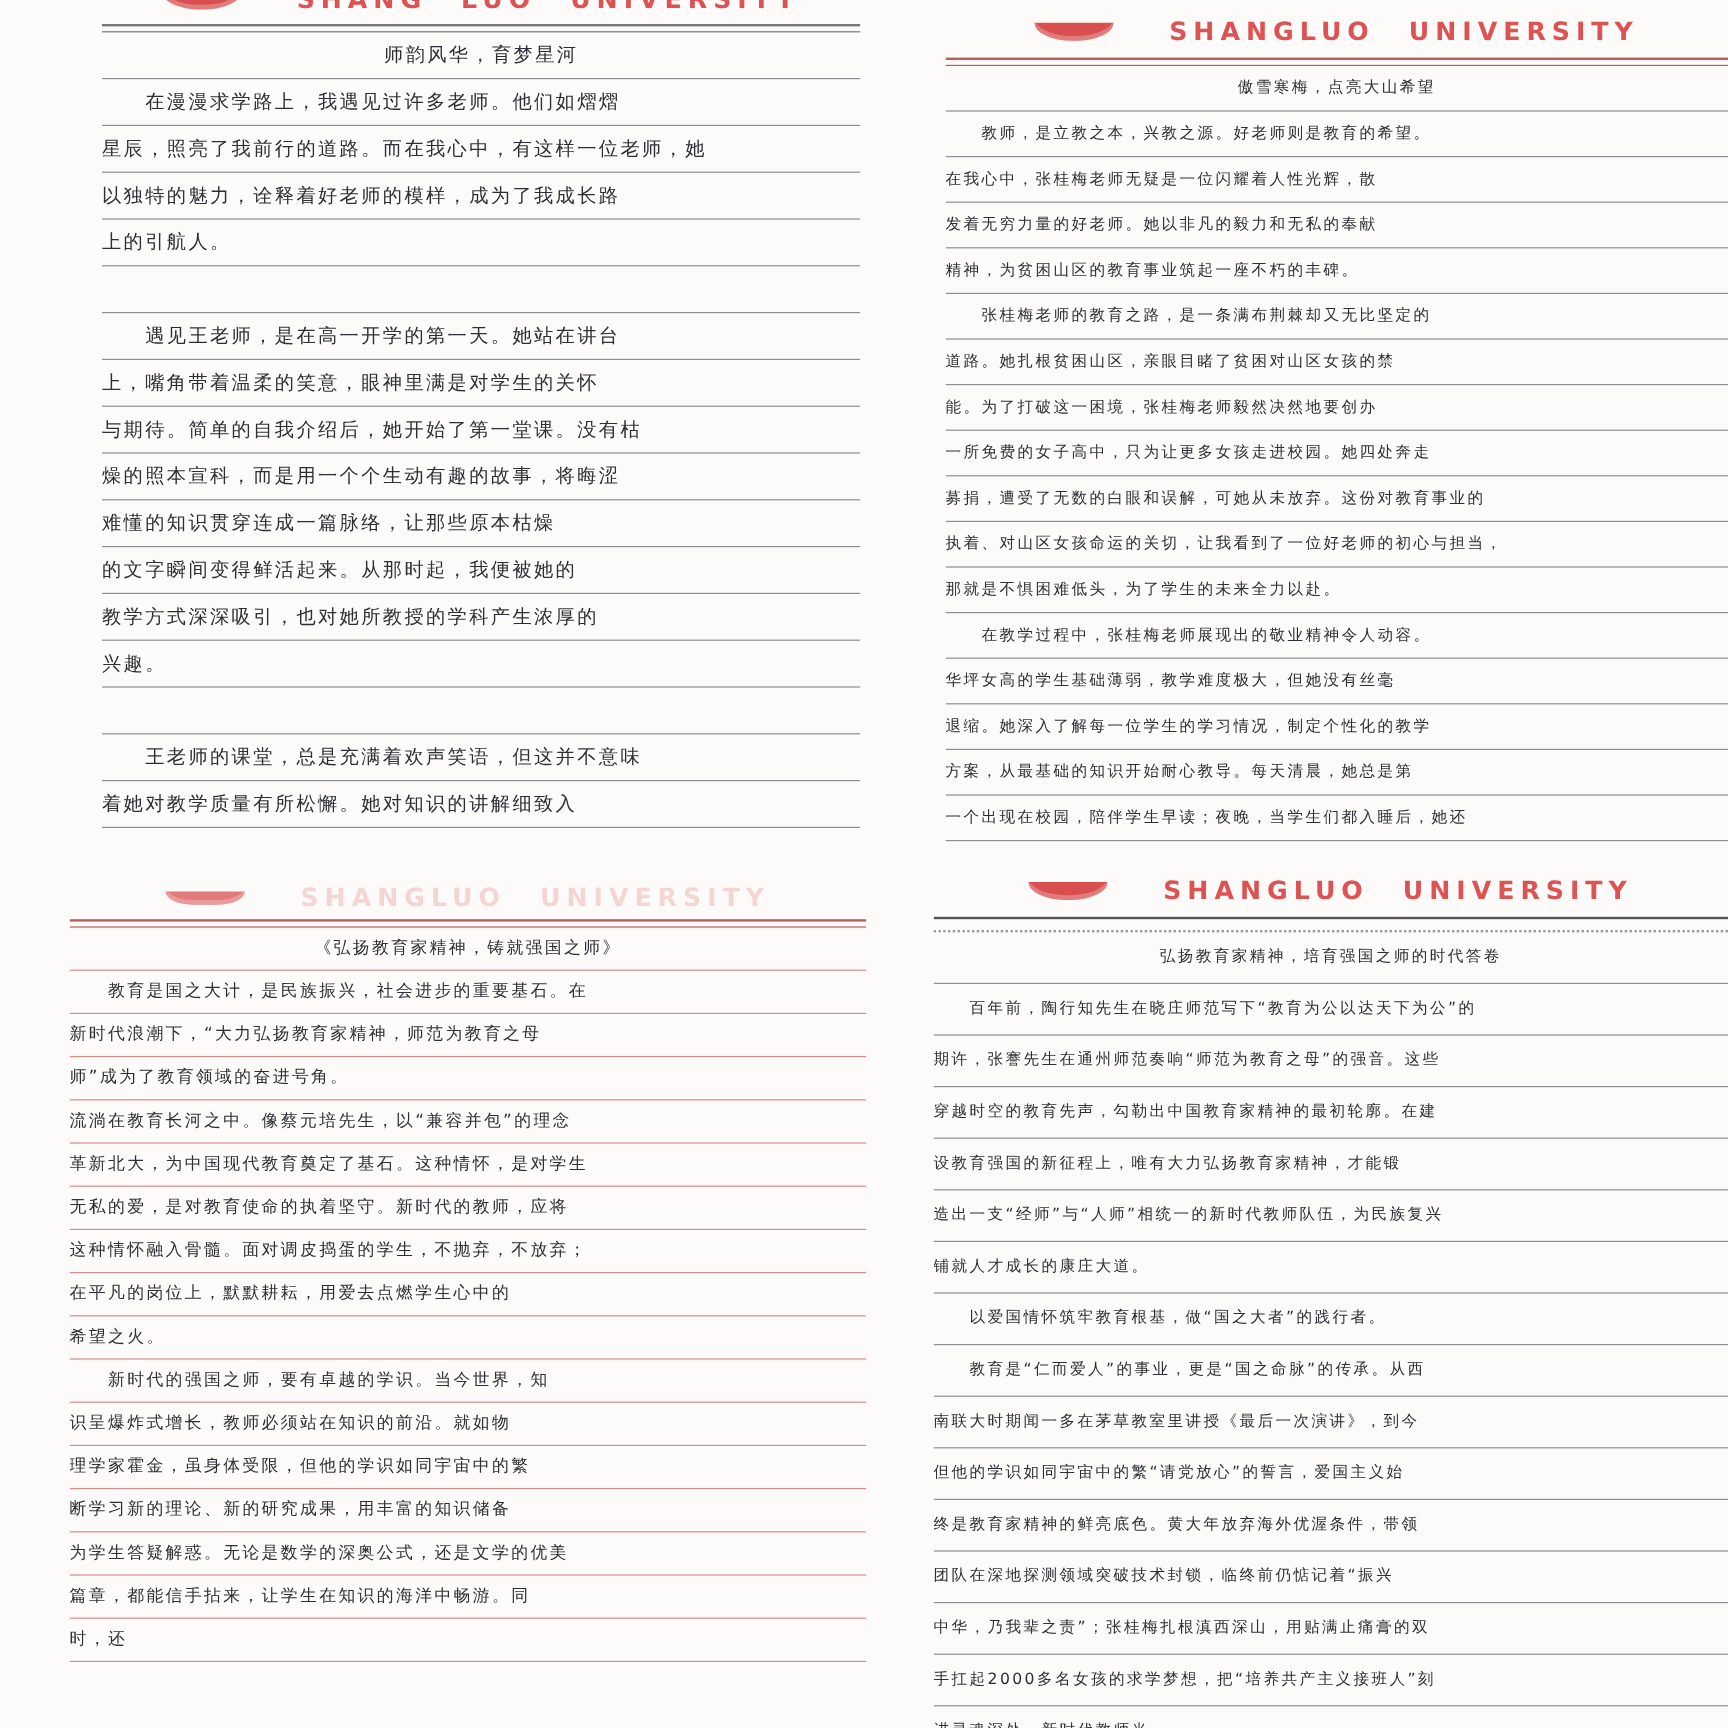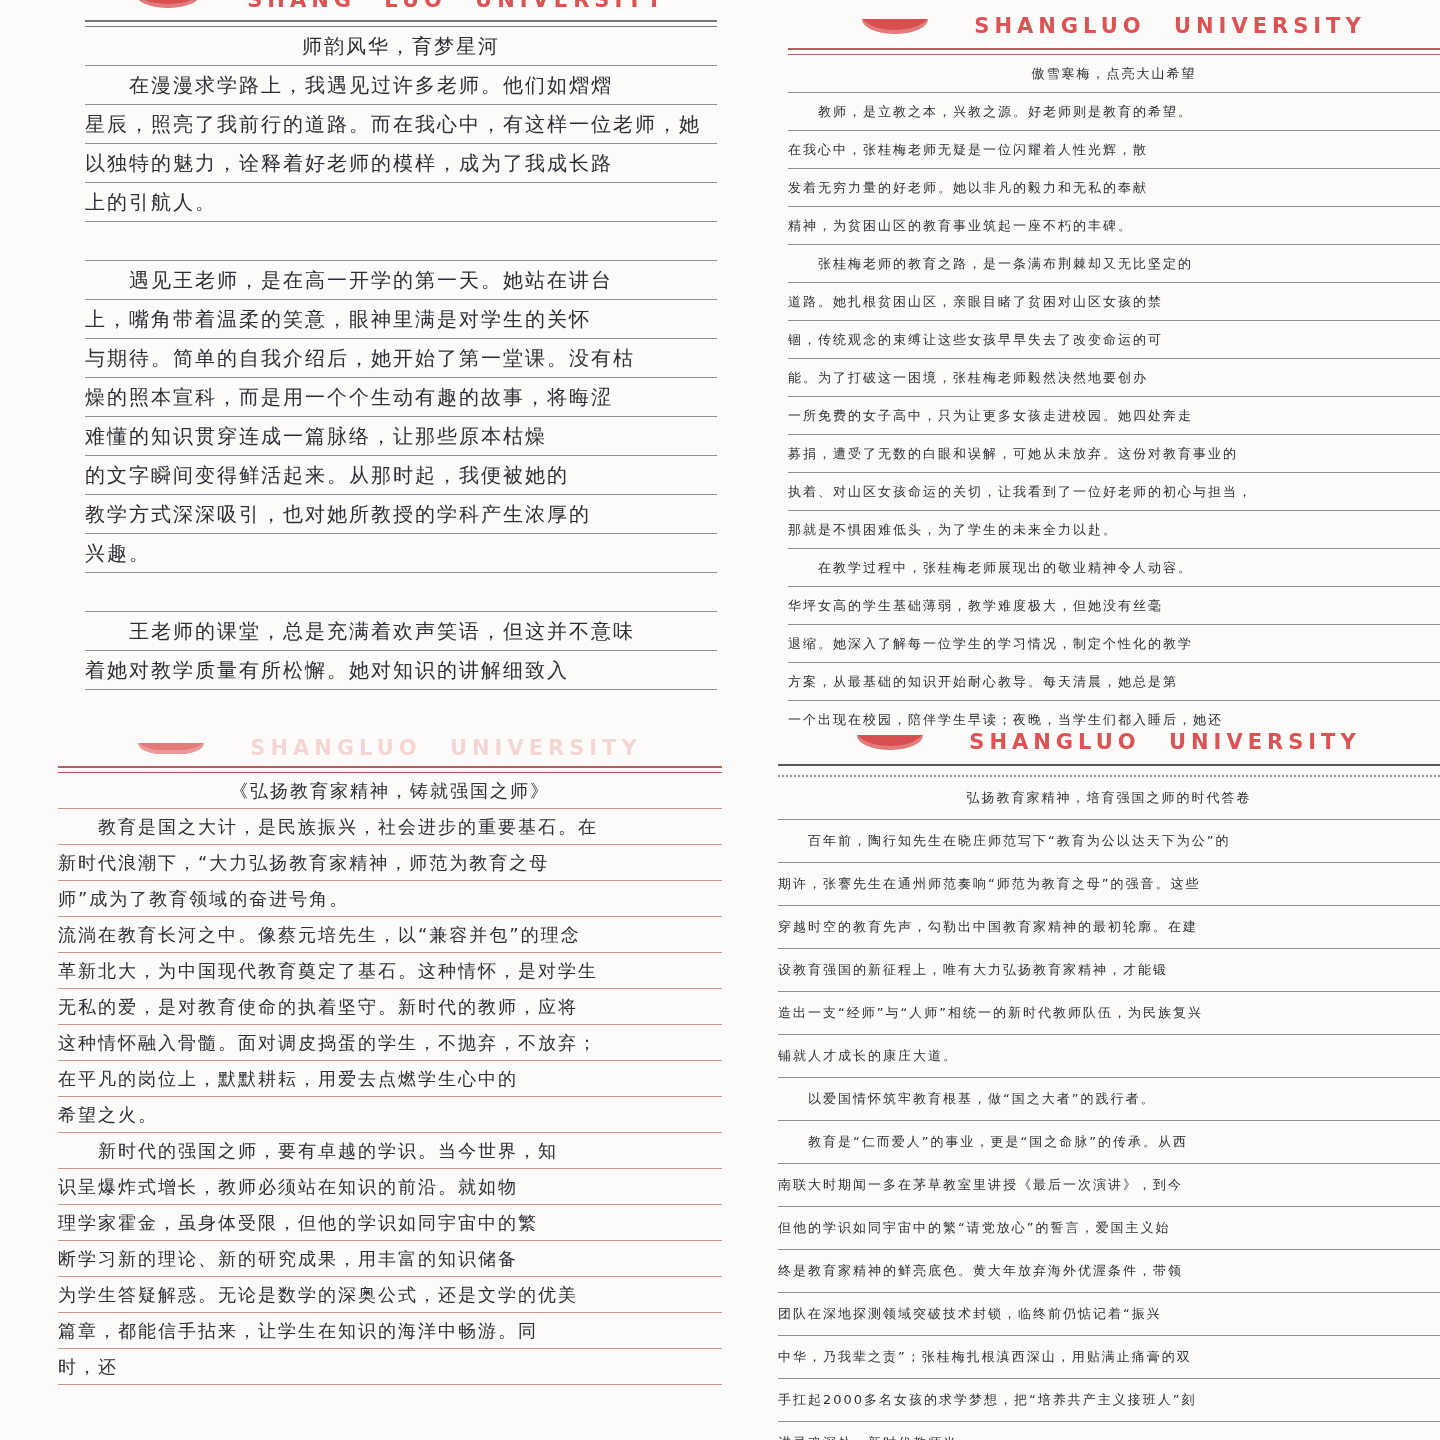--- a/index.html
+++ b/index.html
@@ -26,31 +26,31 @@
   .dotline{border-top:2px dotted #9a9a9c;height:0;}
   .row{
     white-space:nowrap;overflow:hidden;color:#2e2f36;
     border-bottom:1.6px solid #8f8f93;
     font-weight:500;letter-spacing:2px;
   }
   .row.title{text-align:center;}
   
   #p1{left:85px;top:0;width:632px;height:716px;}
   #p1 .hdr{margin:-12px 0 8px;}
-  #p1 .row{height:38px;line-height:38px;font-size:20px;}
+  #p1 .row{height:38px;line-height:38px;font-size:16px;}
   
   #p2{left:788px;top:0;width:652px;height:738px;}
   #p2 .hdr{margin:14px 0 10px;}
   #p2 .row{height:37px;line-height:37px;font-size:13px;}
   
   #p3{left:58px;top:716px;width:664px;height:724px;}
   #p3 .hdr{margin:20px 0 6px;}
   #p3 .uni{opacity:.22;}
   #p3 .seal{opacity:.75;height:11px;}
-  #p3 .row{height:35px;line-height:35px;font-size:18px;border-bottom:1.5px solid #d28f8f;}
+  #p3 .row{height:35px;line-height:35px;font-size:14px;border-bottom:1.5px solid #d28f8f;}
   
   #p4{left:778px;top:712px;width:662px;height:728px;}
   #p4 .hdr{margin:18px 0 10px;}
   #p4 .row{height:42px;line-height:42px;font-size:13px;position:relative;}
   #p4 .row::after{
     content:"";position:absolute;left:0;right:0;bottom:-11px;
     border-top:2px dotted #9a9a9c;
   }
   #p4 .dotline{margin-top:9px;}
 </style>
@@ -91,21 +91,20 @@
   </div>
   <div class="divider red"></div>
   <div class="lines">
       <div class="row title">傲雪寒梅，点亮大山希望</div>
       <div class="row">　　教师，是立教之本，兴教之源。好老师则是教育的希望。</div>
       <div class="row">在我心中，张桂梅老师无疑是一位闪耀着人性光辉，散</div>
       <div class="row">发着无穷力量的好老师。她以非凡的毅力和无私的奉献</div>
       <div class="row">精神，为贫困山区的教育事业筑起一座不朽的丰碑。</div>
       <div class="row">　　张桂梅老师的教育之路，是一条满布荆棘却又无比坚定的</div>
       <div class="row">道路。她扎根贫困山区，亲眼目睹了贫困对山区女孩的禁</div>
-      <div class="row">锢，传统观念的束缚让这些女孩早早失去了改变命运的可</div>
       <div class="row">能。为了打破这一困境，张桂梅老师毅然决然地要创办</div>
       <div class="row">一所免费的女子高中，只为让更多女孩走进校园。她四处奔走</div>
       <div class="row">募捐，遭受了无数的白眼和误解，可她从未放弃。这份对教育事业的</div>
       <div class="row">执着、对山区女孩命运的关切，让我看到了一位好老师的初心与担当，</div>
       <div class="row">那就是不惧困难低头，为了学生的未来全力以赴。</div>
       <div class="row">　　在教学过程中，张桂梅老师展现出的敬业精神令人动容。</div>
       <div class="row">华坪女高的学生基础薄弱，教学难度极大，但她没有丝毫</div>
       <div class="row">退缩。她深入了解每一位学生的学习情况，制定个性化的教学</div>
       <div class="row">方案，从最基础的知识开始耐心教导。每天清晨，她总是第</div>
       <div class="row">一个出现在校园，陪伴学生早读；夜晚，当学生们都入睡后，她还</div>

